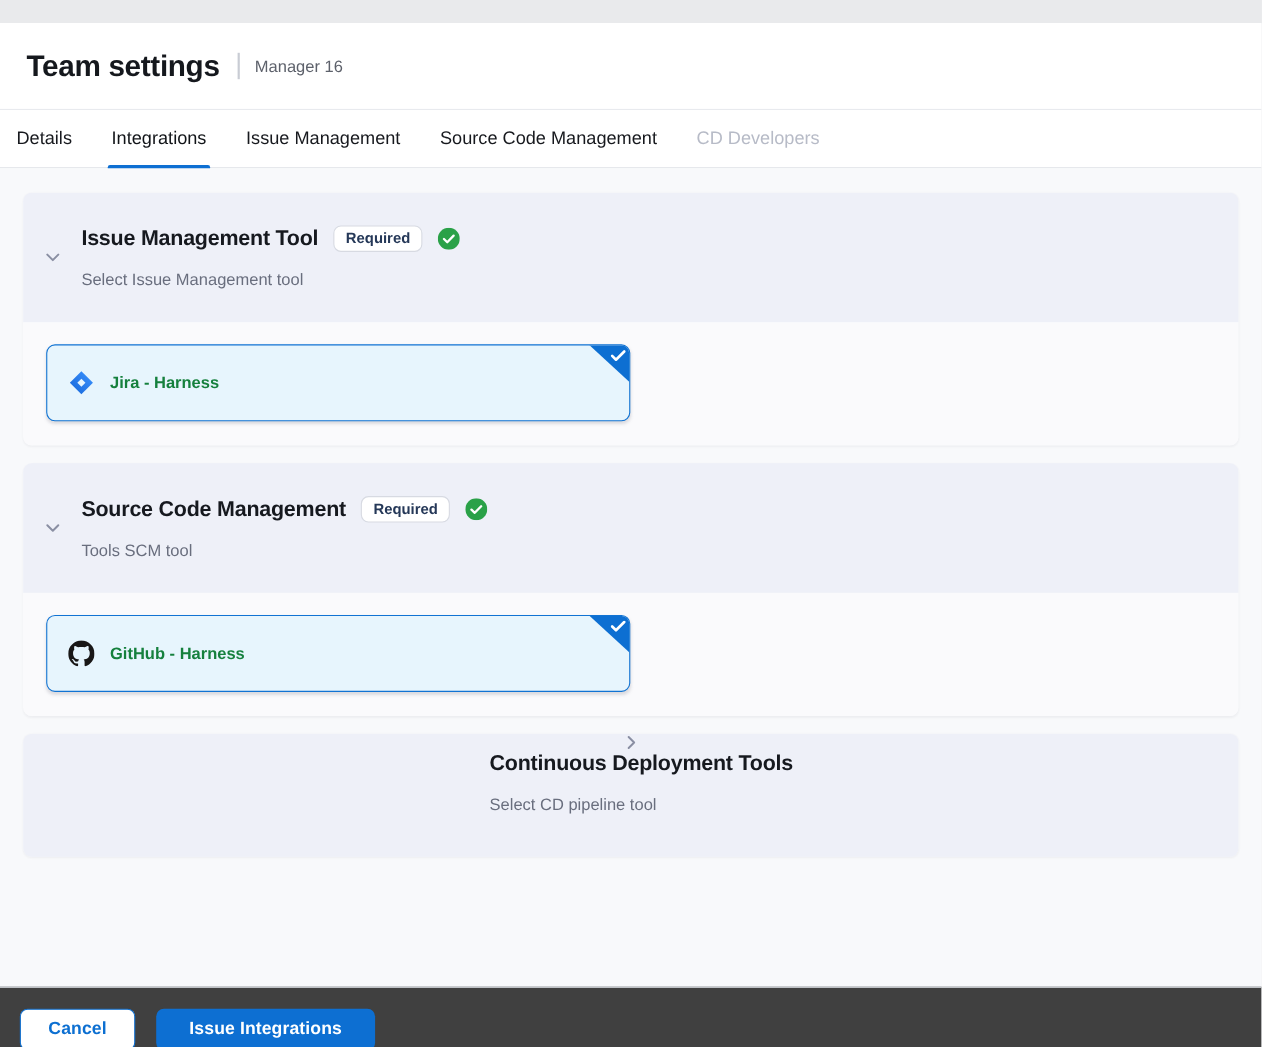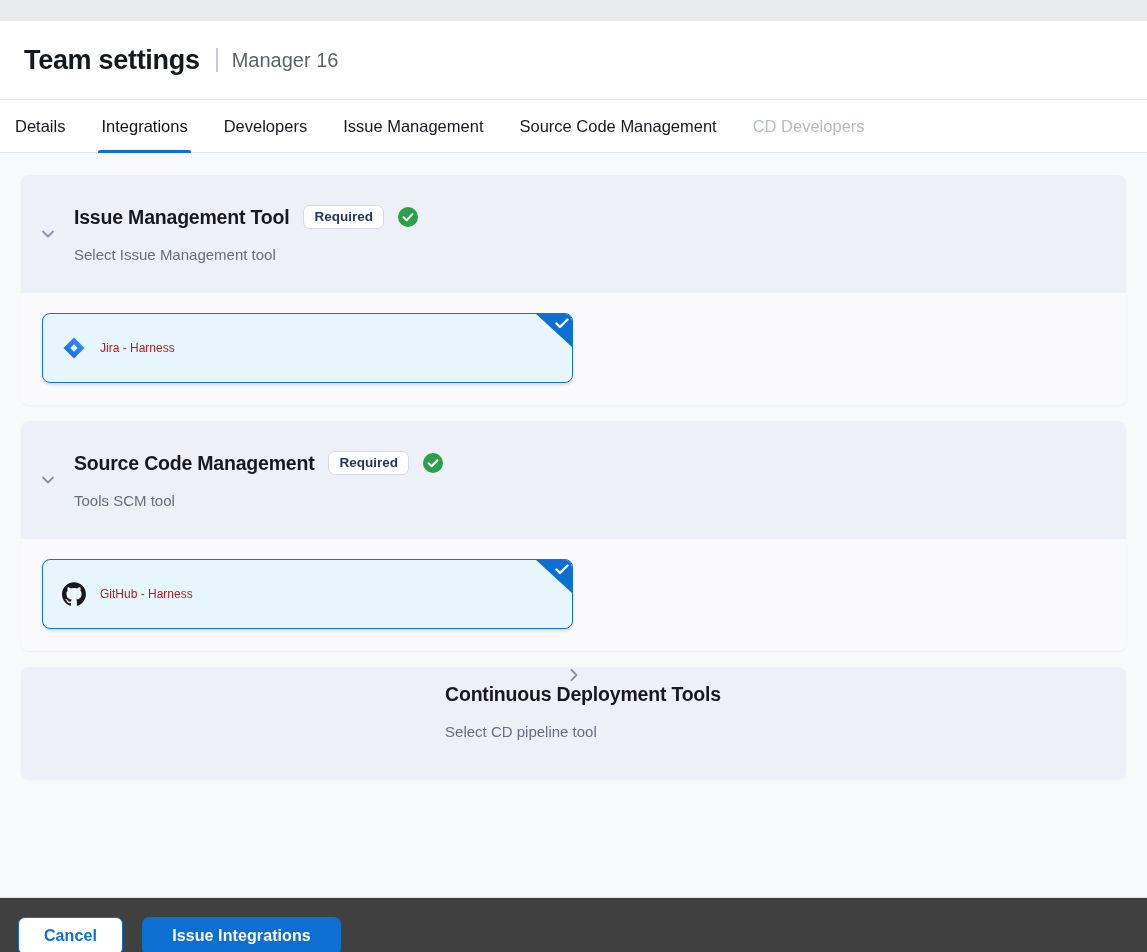--- a/index.html
+++ b/index.html
@@ -4,21 +4,21 @@
 <style>
   * { margin:0; padding:0; box-sizing:border-box; }
   html,body { background:#e9eaec; }
   body { font-family:"Liberation Sans","DejaVu Sans",sans-serif; }
   .page { width:1147px; height:952px; background:#ffffff; display:flex; flex-direction:column; overflow:hidden;margin-top:21px; }
 
   
   .page-header { height:79px; flex:0 0 auto; display:flex; align-items:center; padding:0 24px; border-bottom:1px solid #e8eaee; background:#fff; }
   .page-title { font-size:27px; font-weight:700; color:#15181d; letter-spacing:-0.3px; }
   .title-divider { width:2px; height:24px; background:#c9ccd4; margin:0 14px 0 16px; }
-  .page-subtitle { font-size:20px; color:#5d616b; }
+  .page-subtitle { font-size:15px; color:#5d616b; }
 
   
   .tabbar { height:53px; flex:0 0 auto; display:flex; align-items:stretch; gap:30px; padding:0 12px; border-bottom:1px solid #e0e3e8; background:#fff; }
   .tab { display:flex; align-items:center; font-size:16.5px; font-weight:500; color:#17191e; position:relative; padding:0 3px; cursor:pointer; white-space:nowrap; }
   .tab.active { color:#111418; }
   .tab.active::after { content:""; position:absolute; left:0; right:0; bottom:-1px; height:3px; background:#0d6fd2; border-radius:2px 2px 0 0; }
   .tab.disabled { color:#b7bbc7; cursor:default; }
 
   
   .content { flex:1 1 auto; background:#f8f9fb; padding:22px 21px; overflow:hidden; }
@@ -29,21 +29,21 @@
   .sh-text { display:flex; flex-direction:column; gap:17px; }
   .sh-title-row { display:flex; align-items:center; gap:14px; }
   .sh-title { font-size:19.5px; font-weight:700; color:#16191f; letter-spacing:-0.2px; }
   .badge { background:#ffffff; border:1px solid #d7dae2; border-radius:7px; padding:4px 10px 5px; font-size:13.5px; font-weight:700; color:#253858; line-height:1; }
   .check-circle { width:20px; height:20px; flex:0 0 auto; display:flex; }
   .sh-subtitle { font-size:15px; color:#696e7e; }
 
   .section-body { background:#fafafc; padding:20px 21px 22px; }
   .tool-card { width:531px; height:70px; background:#e7f5fd; border:1.5px solid #1173d3; border-radius:8px; position:relative; overflow:hidden; display:flex; align-items:center; padding-left:19px; gap:14px; box-shadow:0 2px 3px rgba(96,97,112,0.2); cursor:pointer; }
   .tool-icon { width:24px; height:24px; flex:0 0 auto; display:flex; }
-  .card-label { font-size:12px; font-weight:400; color:#b91c1c; }
+  .card-label { font-size:15px; font-weight:700; color:#15803d; }
   .sel-ribbon { position:absolute; top:-1px; right:-1px; width:38px; height:35px; background:#0d6fd2; clip-path:polygon(0 0,100% 0,100% 100%); }
   .sel-ribbon svg { position:absolute; top:5px; right:4px; }
 
   
   .page-footer { height:76px; flex:0 0 auto; border-top:1px solid #dee1e6; background:#404040; display:flex; align-items:center; padding:0 18px; gap:19px; }
   .btn { height:38px; border-radius:7px; font-size:16px; font-weight:700; font-family:inherit; cursor:pointer; letter-spacing:0.1px; }
   .btn-cancel { width:105px; background:#ffffff; border:1.5px solid #0f6fd0; color:#0c6fd1; }
   .btn-save { width:199px; background:#0d6fd2; border:none; color:#ffffff; }
 </style>
 </head>
@@ -53,21 +53,20 @@
 
   <div class="page-header">
     <div class="page-title">Team settings</div>
     <div class="title-divider"></div>
     <div class="page-subtitle">Manager 16</div>
   </div>
 
   <div class="tabbar">
     <div class="tab">Details</div>
     <div class="tab active">Integrations</div>
-    <div class="tab">Developers</div>
     <div class="tab">Issue Management</div>
     <div class="tab">Source Code Management</div>
     <div class="tab disabled">CD Developers</div>
   </div>
 
   <div class="content">
 
     <div class="section">
       <div class="section-header">
         <span class="chev-btn">

